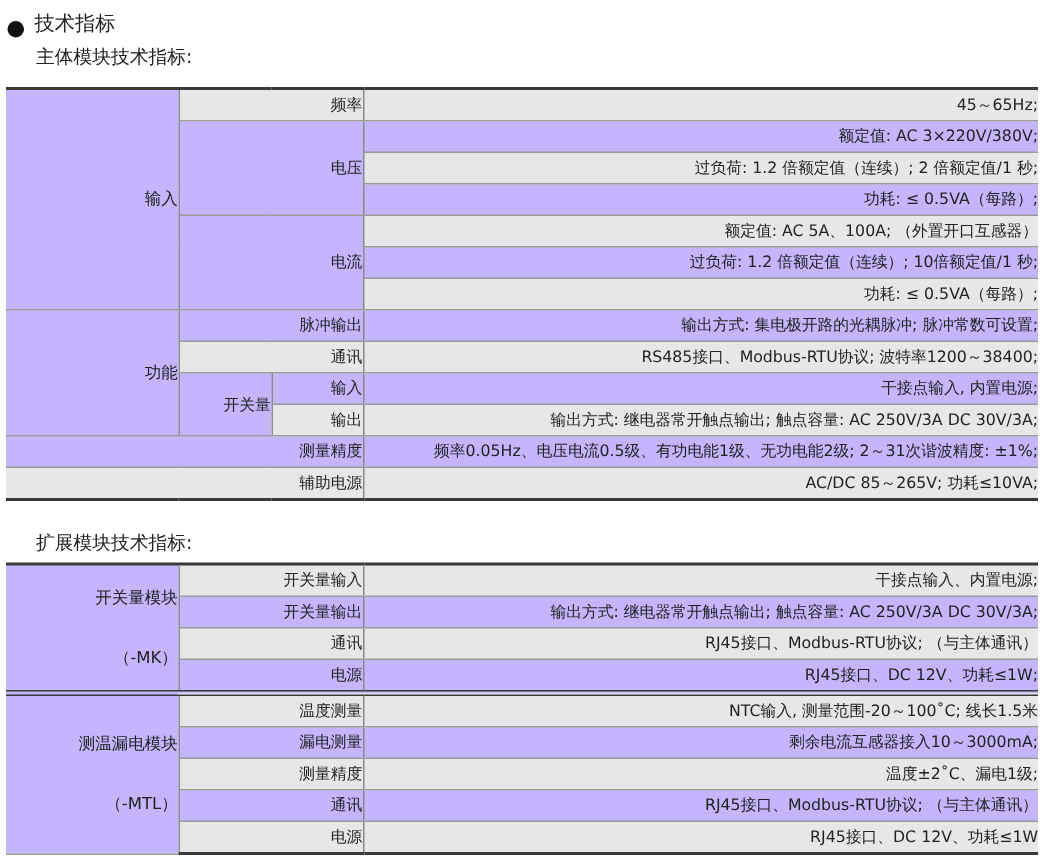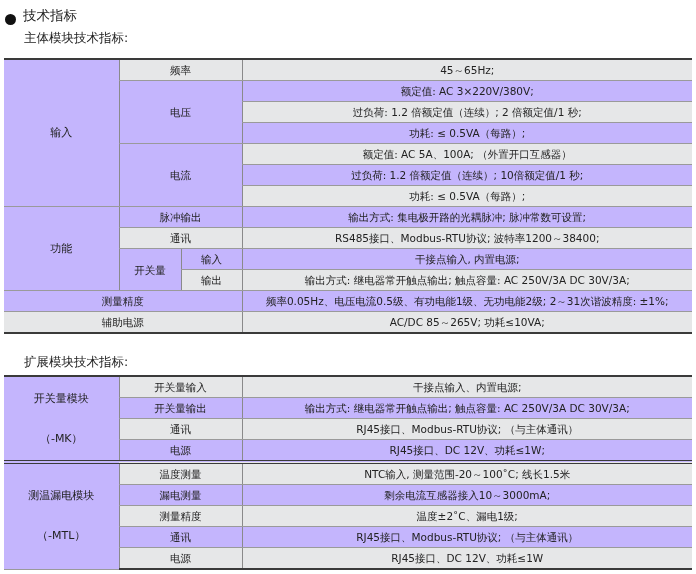--- a/index.html
+++ b/index.html
@@ -19,21 +19,21 @@
   .subtitle {
     position: absolute; left: 24px; font-size: 12.5px; color: #222; text-align: center;
   }
   table.spec {
     position: absolute; left: 4px; width: 688px;
     border-collapse: collapse; table-layout: fixed;
     font-size: 10.5px; color: #222;
   }
   table.spec td {
     border: 1px solid #9a9a9a; border-left: none; border-right: none;
-    text-align: center; vertical-align: middle; padding: 0;
+    text-align: right; vertical-align: middle; padding: 0;
     height: 20px; line-height: 14px; white-space: nowrap;
   }
   table.spec td.vl { border-left: 1px solid #8a8a8a; }
   table.spec tr.first td { border-top: 2px solid #3a3a3a; }
   table.spec tr.last td { border-bottom: 2px solid #3a3a3a; }
   table.spec tr.dbl td { border-top: 4px double #3a3a3a; }
   td.sh { background: #e6e7e8; }
   td.wh { background: #c4b5fd; }
   td.group { font-size: 11px; }
   .group-sub { display: block; margin-top: 26px; }

